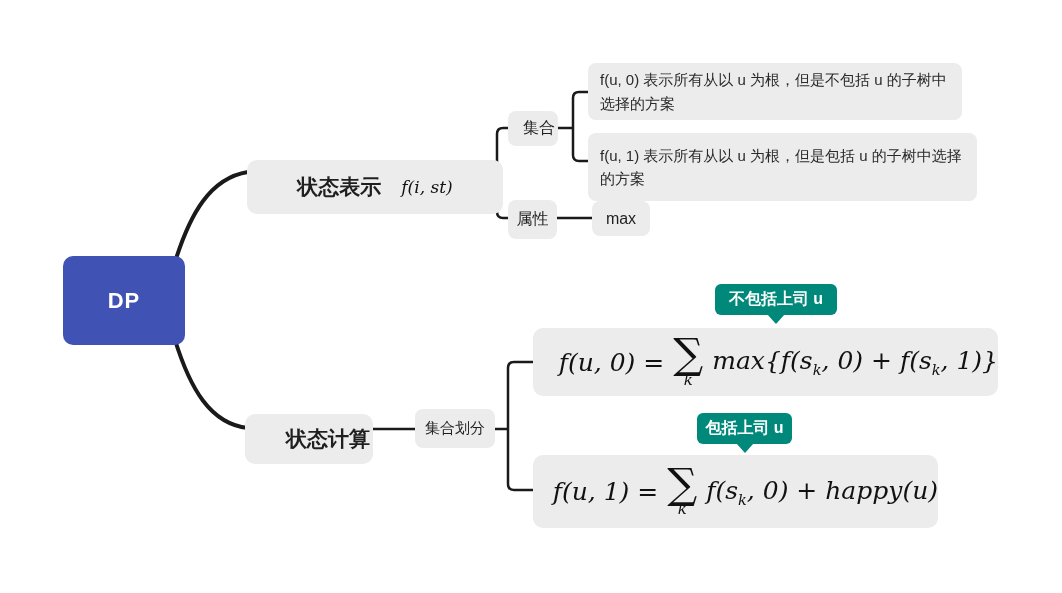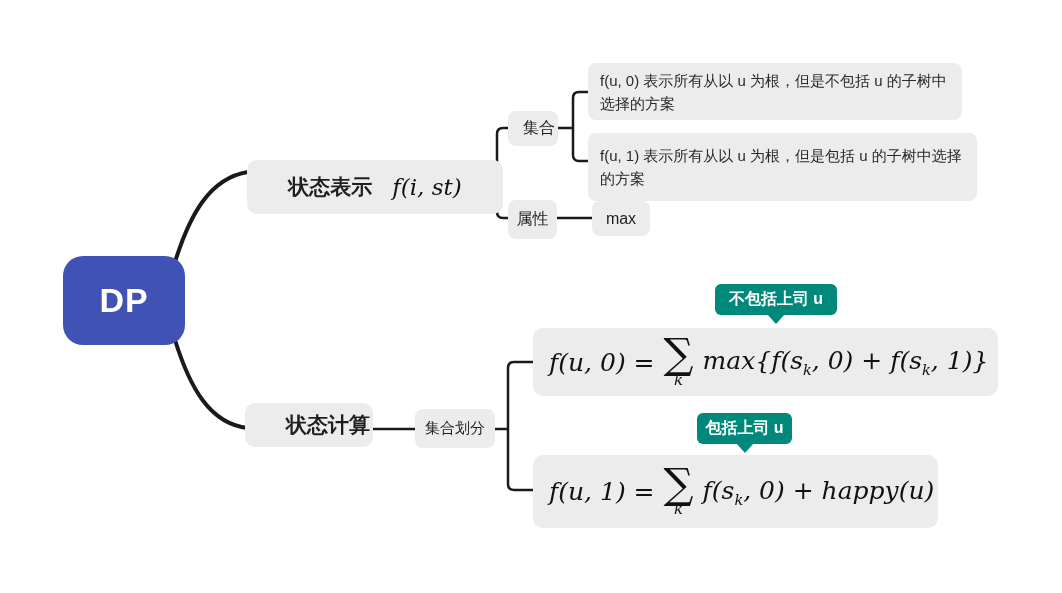--- a/index.html
+++ b/index.html
@@ -8,29 +8,29 @@
   }
   html,body{margin:0;padding:0;background:#fff;}
   .canvas{position:relative;width:1062px;height:593px;background:#fff;overflow:hidden;
           font-family:"Liberation Sans","DejaVu Sans",sans-serif;color:var(--text);}
   svg.links{position:absolute;left:0;top:0;z-index:0;}
   svg.links path{fill:none;stroke:var(--line);stroke-linecap:round;stroke-linejoin:round;}
   svg.links path.thick{stroke-width:4px;}
   svg.links path.thin{stroke-width:2.5px;}
   .node{position:absolute;background:var(--node-bg);border-radius:10px;z-index:1;
         display:flex;align-items:center;justify-content:center;box-sizing:border-box;}
-  .root-node{background:var(--root-bg);color:#fff;font-weight:bold;font-size:34px;
-             letter-spacing:1px;border-radius:20px;}
+  .root-node{background:var(--root-bg);color:#fff;font-weight:bold;font-size:22px;
+             letter-spacing:1px;border-radius:10px;}
   .big-label{font-weight:bold;font-size:21px;}
   .small-node{border-radius:8px;font-size:16px;}
   .desc-node{border-radius:8px;font-size:15px;line-height:1.55;padding:5px 12px;
              justify-content:flex-start;text-align:left;color:#2a2a2a;}
   .math{font-family:"DejaVu Serif","Liberation Serif",serif;font-style:italic;color:#111;}
-  .repr-math{font-size:23px;margin-left:20px;}
-  .formula-node{justify-content:flex-start;padding-left:16px;gap:9px;font-size:25px;}
+  .repr-math{font-size:17px;margin-left:20px;}
+  .formula-node{justify-content:flex-end;padding-left:16px;gap:9px;font-size:25px;}
   .formula-node .math{white-space:nowrap;}
   .formula-node sub{font-size:0.58em;}
   .sum{display:inline-flex;flex-direction:column;align-items:center;line-height:1;}
   .sigma{font-family:"DejaVu Serif","Liberation Serif",serif;font-style:normal;
          font-size:42px;line-height:0.85;color:#111;}
   .sigma-sub{font-family:"DejaVu Serif","Liberation Serif",serif;font-style:italic;
              font-size:15px;color:#111;margin-top:1px;}
   .badge{position:absolute;background:var(--badge-bg);color:#fff;font-weight:bold;
          font-size:16px;border-radius:6px;display:flex;align-items:center;
          justify-content:center;z-index:2;margin-left:12px;}
@@ -59,37 +59,37 @@
 
   <div class="node" style="left:247px;top:160px;width:256px;height:54px;">
     <span class="big-label">状态表示</span>
     <span class="math repr-math">f(i, st)</span>
   </div>
 
   <div class="node small-node" style="left:508px;top:111px;width:50px;height:35px;padding-left:12px;">
     <span>集合</span>
   </div>
 
-  <div class="node desc-node" style="left:588px;top:63px;width:374px;height:57px;align-items:flex-end;">
+  <div class="node desc-node" style="left:588px;top:63px;width:374px;height:57px;">
     <span>f(u, 0) 表示所有从以 u 为根，但是不包括 u 的子树中选择的方案</span>
   </div>
 
   <div class="node desc-node" style="left:588px;top:133px;width:389px;height:68px;">
     <span>f(u, 1) 表示所有从以 u 为根，但是包括 u 的子树中选择的方案</span>
   </div>
 
   <div class="node small-node" style="left:508px;top:200px;width:49px;height:39px;font-family:Liberation Serif, serif;">
     <span>属性</span>
   </div>
 
   <div class="node small-node" style="left:592px;top:201px;width:58px;height:35px;">
     <span>max</span>
   </div>
 
-  <div class="node" style="left:245px;top:403px;width:128px;height:44px;padding-left:38px;">
+  <div class="node" style="left:245px;top:414px;width:128px;height:50px;padding-left:38px;">
     <span class="big-label">状态计算</span>
   </div>
 
   <div class="node small-node" style="left:415px;top:409px;width:80px;height:39px;font-size:15px;">
     <span>集合划分</span>
   </div>
 
   <div class="badge" style="left:703px;top:284px;width:122px;height:31px;">
     <span>不包括上司 u</span>
     <span class="tail"></span>

